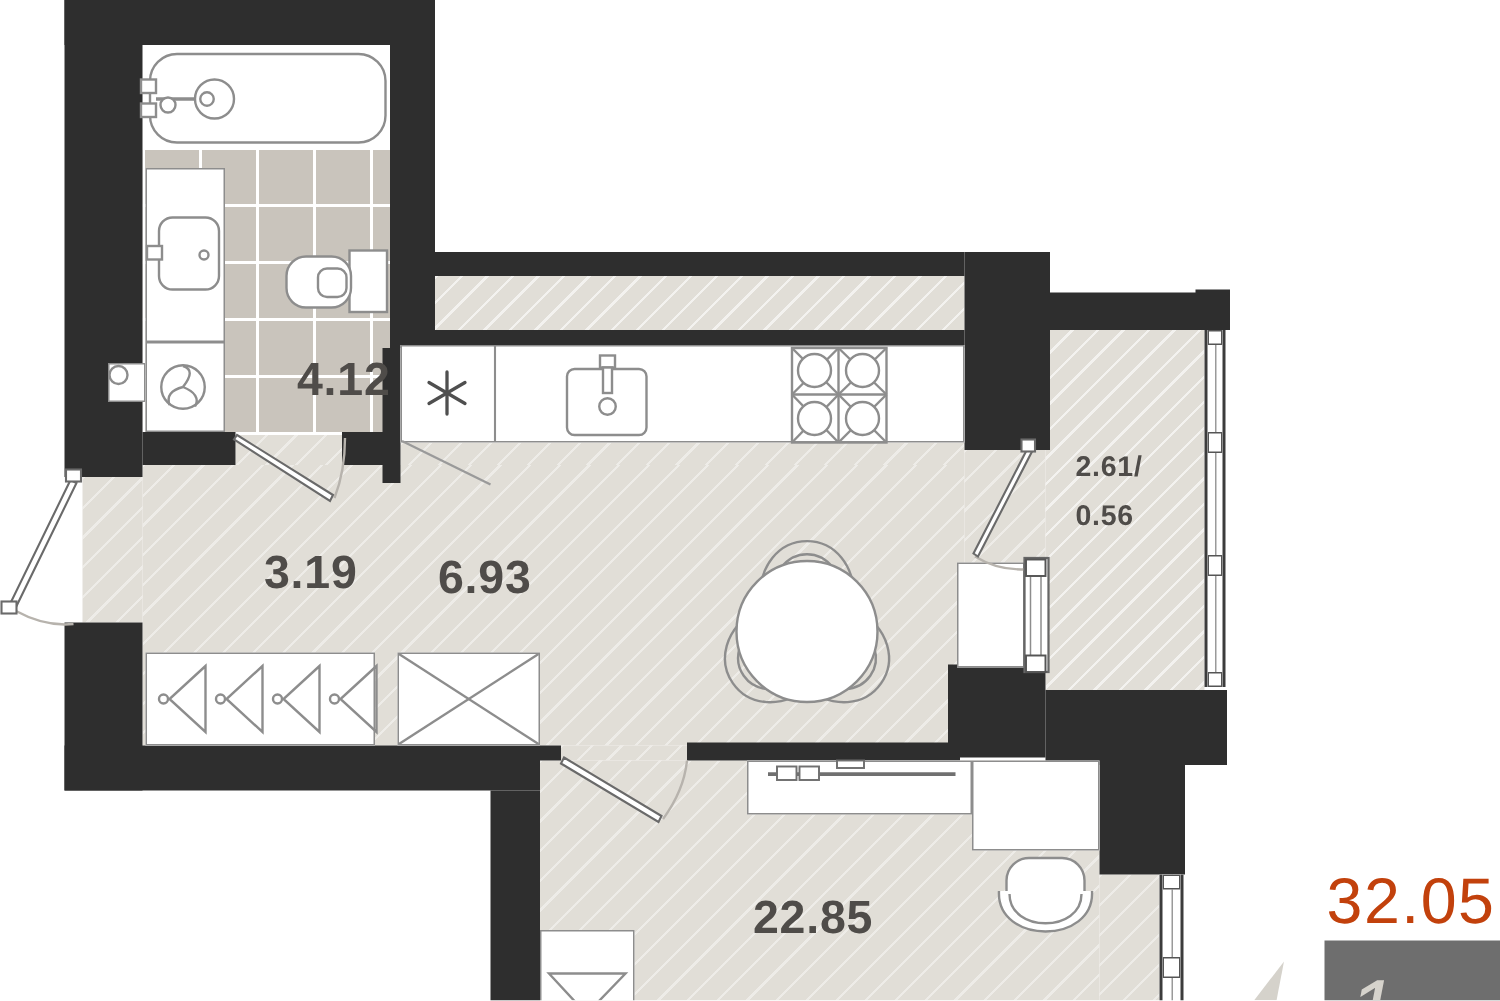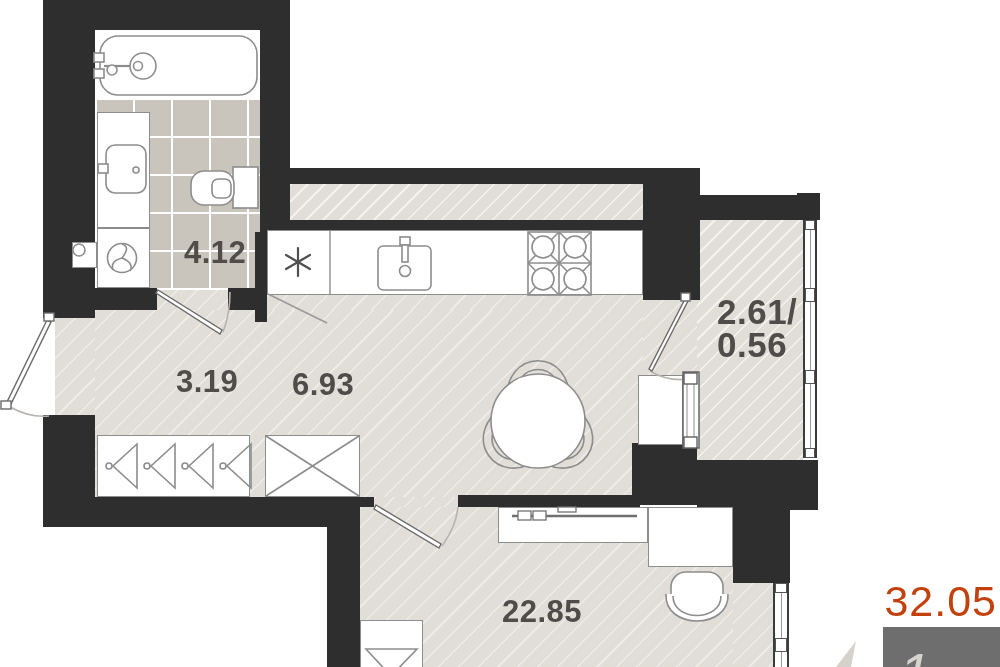--- a/index.html
+++ b/index.html
@@ -11,21 +11,21 @@
   .balc{background-image:repeating-linear-gradient(135deg,rgba(255,255,255,.6) 0 1.6px,transparent 1.6px 12px);}
   .tile{position:absolute;background-color:#c9c4bc;
         background-image:repeating-linear-gradient(0deg,#fff 0 2px,transparent 2px 38px),
                          repeating-linear-gradient(90deg,#fff 0 2px,transparent 2px 38px);}
   .white{position:absolute;background:#fff;}
   .wbox{position:absolute;background:#fff;border:1.5px solid #8d8d8d;box-sizing:border-box;}
   .winV{position:absolute;background:#fff;border-left:2px solid #3c3c3c;border-right:2px solid #3c3c3c;box-sizing:border-box;}
   .winV::after{content:'';position:absolute;left:50%;top:0;bottom:0;width:1px;background:#9a9a9a;z-index:0;}
   .mull{position:absolute;left:0;right:0;background:#fff;border:1.5px solid #555;box-sizing:border-box;z-index:1;}
   .label{position:absolute;font-weight:600;font-size:31px;line-height:1.06;color:#4f4c49;letter-spacing:.5px;white-space:pre-line;}
-  .label.small{font-size:35px;line-height:33px;}
+  .label.small{font-size:19px;line-height:33px;}
   .total{position:absolute;left:800px;top:577px;width:197px;text-align:right;
          font-size:43px;font-weight:400;color:#c2410c;letter-spacing:1px;}
   .badge{position:absolute;left:883px;top:627px;width:117px;height:53px;background:#6e6e6e;overflow:hidden;}
   .badge-glyph{position:absolute;left:16px;top:18px;font-style:italic;font-weight:400;
                font-size:56px;color:#d6d3cc;line-height:1;}
   svg.ovl{position:absolute;left:0;top:0;pointer-events:none;}
 </style>
 </head>
 <body>
 
@@ -231,21 +231,21 @@
       <path d="M673,596 C673,622 721,622 721,596"></path>
     </g>
 
     <g>
       <polygon points="366,649 417,649 391,676" fill="#fff"></polygon>
     </g>
 
     <polygon points="856,641 836,667 851,667" fill="#d5d2cb" stroke="none"></polygon>
   </svg>
 
-  <div class="label" style="left:184px;top:237px;">4.12</div>
+  <div class="label" style="left:172px;top:237px;padding-left:26px;">4.12</div>
   <div class="label" style="left:176px;top:366px;">3.19</div>
   <div class="label" style="left:292px;top:369px;">6.93</div>
   <div class="label small" style="left:717px;top:295px;"><span>2.61/</span><br><span>0.56</span></div>
   <div class="label" style="left:502px;top:596px;">22.85</div>
 
   <div class="total">32.05</div>
   <div class="badge">
     <div class="badge-glyph">1</div>
   </div>
 

